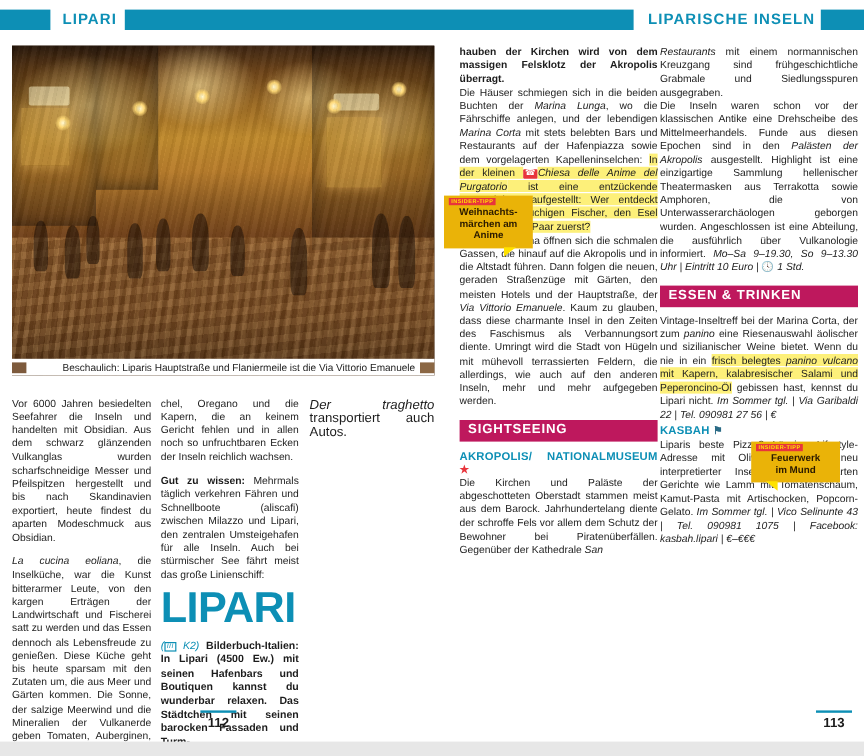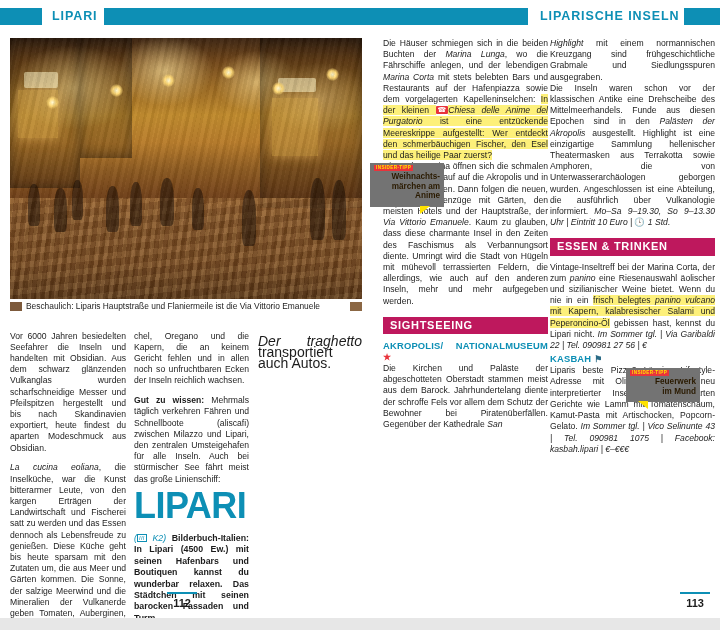--- a/index.html
+++ b/index.html
@@ -114,41 +114,41 @@
     position: absolute; inset: 0;
     background:
       repeating-linear-gradient(96deg, rgba(255,225,170,0.10) 0 4px, rgba(40,20,6,0.12) 4px 9px),
       repeating-linear-gradient(174deg, rgba(255,225,170,0.07) 0 6px, rgba(40,20,6,0.10) 6px 13px);
   }
 
   .caption-bar {
     position: absolute; left: 10px; top: 299px;
     width: 352px; height: 14px;
     background: #ffffff;
-    display: flex; align-items: center;
+    display: flex; align-items: center; text-align: right;
   }
   .cap-swatch { width: 12px; height: 9px; background: #7d5a3c; flex: 0 0 auto; }
   .cap-swatch.r { background: #8b6744; }
   .caption-text {
     flex: 1 1 auto;
     font-size: 8.4px;
     line-height: 10px;
     color: #1c1c1c;
     padding: 0 4px;
     white-space: nowrap;
     overflow: hidden;
   }
 
   
   .lower-left  { position: absolute; left: 10px;  top: 322px; width: 116px;
                  font-size: 8.6px; line-height: 11.2px; color: #1c1c1c; text-align: justify; }
   .lower-left2 { position: absolute; left: 134px; top: 322px; width: 115px;
                  font-size: 8.6px; line-height: 11.2px; color: #1c1c1c; text-align: justify; }
   .lower-left3 { position: absolute; left: 258px; top: 322px; width: 104px;
-                 font-size: 14px; line-height: 11.2px; color: #1c1c1c; text-align: justify; }
+                 font-size: 11px; line-height: 11.2px; color: #1c1c1c; text-align: justify; }
 
   .chapter-title {
     position: absolute; left: 134px; top: 488px;
     font-size: 36px; font-weight: bold;
     color: #0d8fb5;
     letter-spacing: -0.5px;
     font-stretch: condensed;
     line-height: 36px;
   }
   .chapter-lead {
@@ -200,24 +200,24 @@
     line-height: 8px;
     padding: 0 2px;
     border-radius: 1px;
     vertical-align: 1px;
   }
   .clockico { color: #0d8fb5; }
 
   
   .tip {
     position: absolute;
-    background: #737373;
+    background: #eab308;
     width: 74px;
     padding: 9px 4px 6px 4px;
-    text-align: right;
+    text-align: center;
     font-weight: bold;
     font-size: 8.2px;
     line-height: 9.6px;
     color: #2a1a00;
     font-stretch: condensed;
   }
   .tip::after {
     content: "";
     position: absolute;
     bottom: -7px; left: 50px;
@@ -324,29 +324,30 @@
     <p><i>Der traghetto</i><span> transportiert auch Autos.</span></p>
   </div>
 
   <div class="chapter-title">LIPARI</div>
   <div class="chapter-lead">
     <span class="mapref">(<span class="mapbox">III</span> <span>K2</span>)</span>
     <span>Bilderbuch-Italien: In Lipari (4500 Ew.) mit seinen Hafenbars und Boutiquen kannst du wunderbar relaxen. Das Städtchen mit seinen barocken Fassaden und Turm-</span>
   </div>
 
   <div class="col col-mid">
+    <p class="b">hauben der Kirchen wird von dem massigen Felsklotz der Akropolis überragt.</p>
     <p><span>Die Häuser schmiegen sich in die beiden Buchten der </span><i>Marina Lunga</i><span>, wo die Fährschiffe anlegen, und der lebendigen </span><i>Marina Corta</i><span> mit stets belebten Bars und Restaurants auf der Hafenpiazza sowie dem vorgelagerten Kapelleninselchen: </span><span class="hl">In der kleinen </span><span class="phone-ico">☎</span><i class="hl">Chiesa delle Anime del Purgatorio</i><span class="hl"> ist eine entzückende Meereskrippe aufgestellt: Wer entdeckt den schmerbäuchigen Fischer, den Esel und das heilige Paar zuerst?</span></p>
     <p><span>Hinter der Marina öffnen sich die schmalen Gassen, die hinauf auf die Akropolis und in die Altstadt führen. Dann folgen die neuen, geraden Straßenzüge mit Gärten, den meisten Hotels und der Hauptstraße, der </span><i>Via Vittorio Emanuele</i><span>. Kaum zu glauben, dass diese charmante Insel in den Zeiten des Faschismus als Verbannungsort diente. Umringt wird die Stadt von Hügeln mit mühevoll terrassierten Feldern, die allerdings, wie auch auf den anderen Inseln, mehr und mehr aufgegeben werden.</span></p>
     <div class="sec-head">SIGHTSEEING</div>
     <div class="poi-name"><span>AKROPOLIS/ NATIONALMUSEUM</span> <span class="star">★</span></div>
     <p><span>Die Kirchen und Paläste der abgeschotteten Oberstadt stammen meist aus dem Barock. Jahrhundertelang diente der schroffe Fels vor allem dem Schutz der Bewohner bei Piratenüberfällen. Gegenüber der Kathedrale </span><i>San</i></p>
   </div>
 
   <div class="col col-right">
-    <p><i>Highlight</i><span> mit einem normannischen Kreuzgang sind frühgeschichtliche Grabmale und Siedlungsspuren ausgegraben.</span></p>
+    <p><i>Restaurants</i><span> mit einem normannischen Kreuzgang sind frühgeschichtliche Grabmale und Siedlungsspuren ausgegraben.</span></p>
     <p><span>Die Inseln waren schon vor der klassischen Antike eine Drehscheibe des Mittelmeerhandels. Funde aus diesen Epochen sind in den </span><i>Palästen der Akropolis</i><span> ausgestellt. Highlight ist eine einzigartige Sammlung hellenischer Theatermasken aus Terrakotta sowie Amphoren, die von Unterwasserarchäologen geborgen wurden. Angeschlossen ist eine Abteilung, die ausführlich über Vulkanologie informiert. </span><i>Mo–Sa 9–19.30, So 9–13.30 Uhr | Eintritt 10 Euro | </i><span class="clockico">🕓</span><i> 1 Std.</i></p>
     <div class="sec-head">ESSEN &amp; TRINKEN</div>
     <p><span>Vintage-Inseltreff bei der Marina Corta, der zum </span><i>panino</i><span> eine Riesenauswahl äolischer und sizilianischer Weine bietet. Wenn du nie in ein </span><span class="hl">frisch belegtes </span><i class="hl">panino vulcano</i><span class="hl"> mit Kapern, kalabresischer Salami und Peperoncino-Öl</span><span> gebissen hast, kennst du Lipari nicht. </span><i>Im Sommer tgl. | Via Garibaldi 22 | Tel. 090981 27 56 | €</i></p>
     <div class="poi-name"><span>KASBAH</span> <span class="flagicon">⚑</span></div>
     <p><span>Liparis beste Pizza? Lässige Lifestyle-Adresse mit Olivengarten und neu interpretierter Inselküche. Da warten Gerichte wie Lamm mit Tomatenschaum, Kamut-Pasta mit Artischocken, Popcorn-Gelato. </span><i>Im Sommer tgl. | Vico Selinunte 43 | Tel. 090981 1075 | Facebook: kasbah.lipari | €–€€€</i></p>
   </div>
 
   <div class="tip tip-1">
     <span class="tip-badge">INSIDER-TIPP</span>
     <div>Weihnachts-</div>

